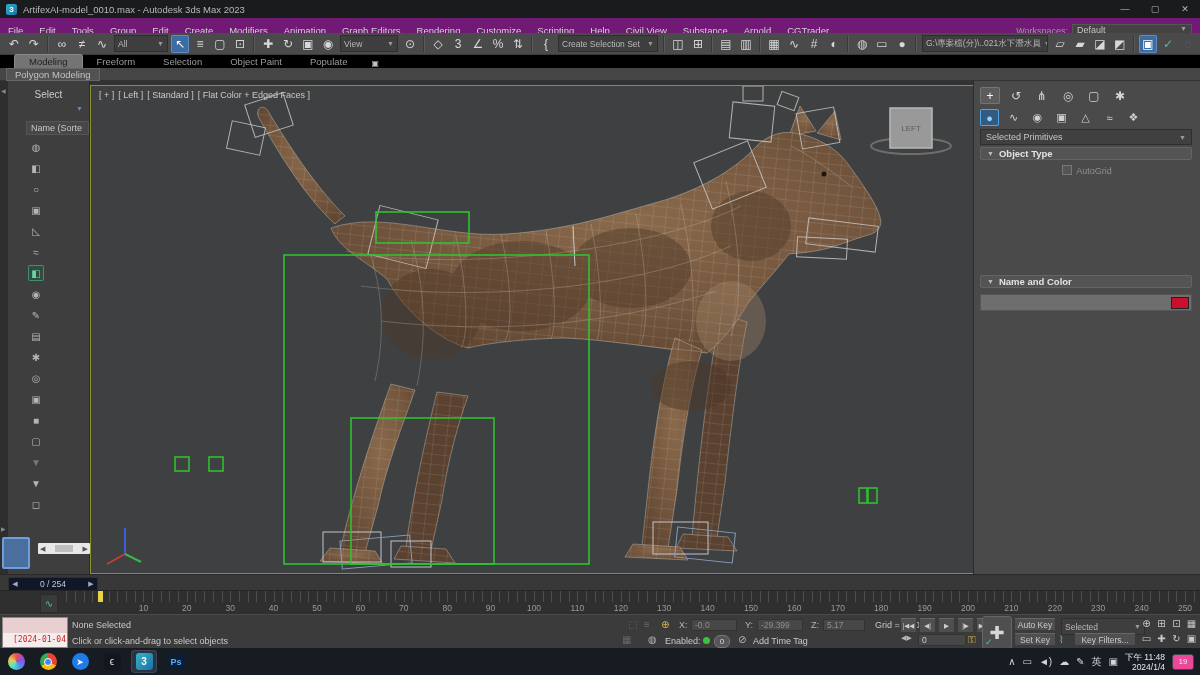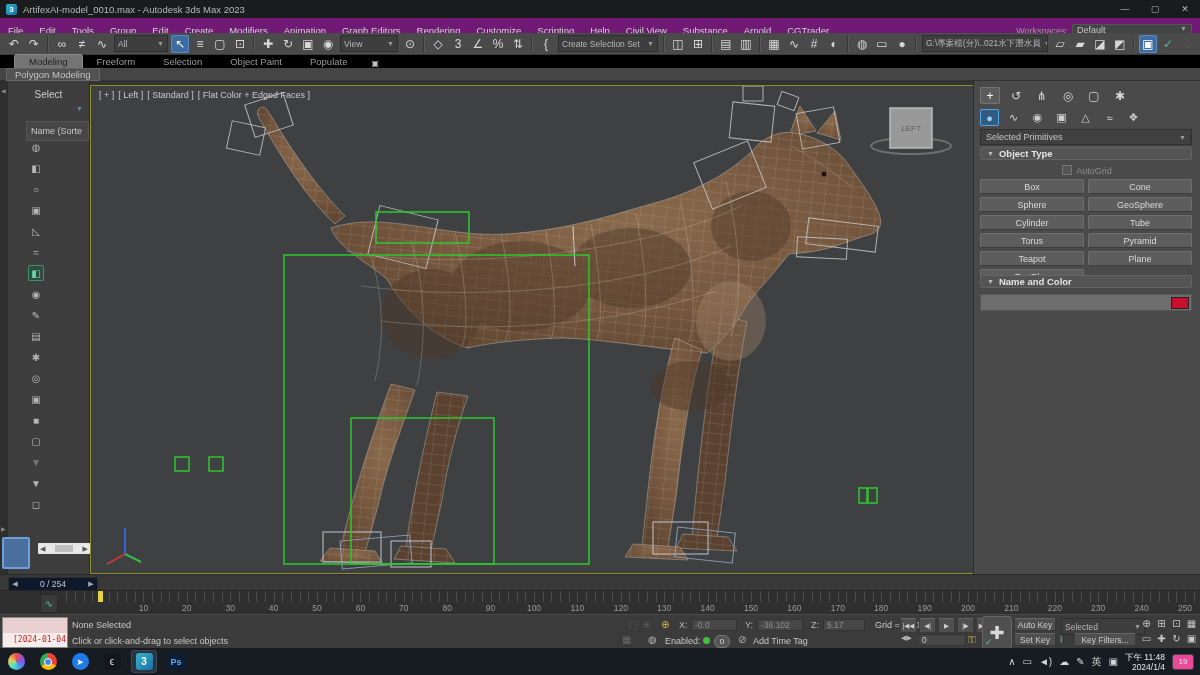--- a/index.html
+++ b/index.html
@@ -40,21 +40,21 @@
   #ribbonpanel{left:0;top:68px;width:1200px;height:13px;background:#454545;display:flex;align-items:center;border-bottom:1px solid #333;box-sizing:border-box;}
   #polylabel{margin-left:6px;background:#525252;border:1px solid #666;color:#c3c3c3;font-size:9.5px;padding:0 8px;line-height:11px;}
   
   #main{left:0;top:81px;width:1200px;height:493px;background:#333;}
   #leftrail{left:0;top:0;width:8px;height:493px;background:#2e2e2e;}
   .railarrow{position:absolute;left:1px;color:#888;font-size:6px;}
   
   #explorer{left:8px;top:0;width:82px;height:493px;background:#3e3e3e;border-right:1px solid #2c2c2c;box-sizing:border-box;}
   #exp-title{position:absolute;left:0;top:8px;width:100%;text-align:center;color:#cccccc;font-size:10px;}
   #exp-dd{position:absolute;right:6px;top:24px;color:#5d87c8;font-size:7px;}
-  #exp-colhdr{position:absolute;left:18px;top:40px;right:0;height:20px;background:#474747;border:1px solid #555;
+  #exp-colhdr{position:absolute;left:18px;top:40px;right:0;height:14px;background:#474747;border:1px solid #555;
       color:#c8c8c8;font-size:9px;display:flex;align-items:center;padding-left:4px;box-sizing:border-box;white-space:nowrap;overflow:hidden;}
   #exp-rail{position:absolute;left:20px;top:58px;width:18px;}
   .eri{width:16px;height:16px;margin-bottom:5px;display:flex;align-items:center;justify-content:center;color:#b5b5b5;font-size:10px;border-radius:2px;}
   .eri.active{background:#2e4d3f;box-shadow:inset 0 0 0 1px #3f8f6f;color:#6fd0a8;}
   .eri.dim{color:#777;}
   #exp-tab{position:absolute;left:-6px;top:456px;width:24px;height:28px;background:#4a6e9e;border:2px solid #6f9fd8;border-radius:2px;}
   #exp-hscroll{position:absolute;left:30px;top:462px;width:52px;height:11px;background:#e8e8e8;border-radius:1px;display:flex;align-items:center;justify-content:space-between;padding:0 2px;box-sizing:border-box;color:#555;font-size:7px;}
   #exp-hscroll .thumb{width:18px;height:7px;background:#c0c0c0;}
   
   #viewport{left:90px;top:4px;width:883px;height:487px;background:#3f4041;border:1px solid #8f8f2e;box-sizing:content-box;}
@@ -450,33 +450,20 @@
         <span>Selected Primitives</span>
         <span class="caret">▼</span>
       </div>
       <div class="rollout" style="top:66px;">
         <span class="arr">▼</span>
         <span>Object Type</span>
       </div>
       <div id="autogrid">
         <span class="cb"></span><span>AutoGrid</span>
       </div>
-      <div id="objbtns">
-          <div class="obtn">Box</div>
-          <div class="obtn">Cone</div>
-          <div class="obtn">Sphere</div>
-          <div class="obtn">GeoSphere</div>
-          <div class="obtn">Cylinder</div>
-          <div class="obtn">Tube</div>
-          <div class="obtn">Torus</div>
-          <div class="obtn">Pyramid</div>
-          <div class="obtn">Teapot</div>
-          <div class="obtn">Plane</div>
-          <div class="obtn">TextPlus</div>
-        </div>
       <div class="rollout" style="top:194px;">
         <span class="arr">▼</span>
         <span>Name and Color</span>
       </div>
       <div id="namefield">
         <span id="colorswatch"></span>
       </div>
     </div>
   </div>
 
@@ -533,21 +520,21 @@
     <span class="sbico dim" style="left:628px;top:4px;">⬚</span>
     <span class="sbico dim" style="left:644px;top:4px;">≡</span>
     <span class="sbico" style="left:661px;top:4px;color:#d8b84a;">⊕</span>
 
     <span class="sbtext" style="left:679px;top:5px;color:#b5b5b5;">X:</span>
     <div class="sbfield" style="left:691px;top:4px;width:46px;">
         <span>-0.0</span>
       </div>
     <span class="sbtext" style="left:745px;top:5px;color:#b5b5b5;">Y:</span>
     <div class="sbfield" style="left:757px;top:4px;width:46px;">
-        <span>-36.102</span>
+        <span>-29.399</span>
       </div>
     <span class="sbtext" style="left:811px;top:5px;color:#b5b5b5;">Z:</span>
     <div class="sbfield" style="left:823px;top:4px;width:42px;">
         <span>5.17</span>
       </div>
     <div class="sbtext" style="left:875px;top:5px;">Grid = 10.0</div>
 
     <span class="sbico dim" style="left:622px;top:19px;">▦</span>
     <span class="sbico" style="left:648px;top:19px;">◍</span>
     <div class="sbtext" style="left:665px;top:21px;">Enabled:</div>

